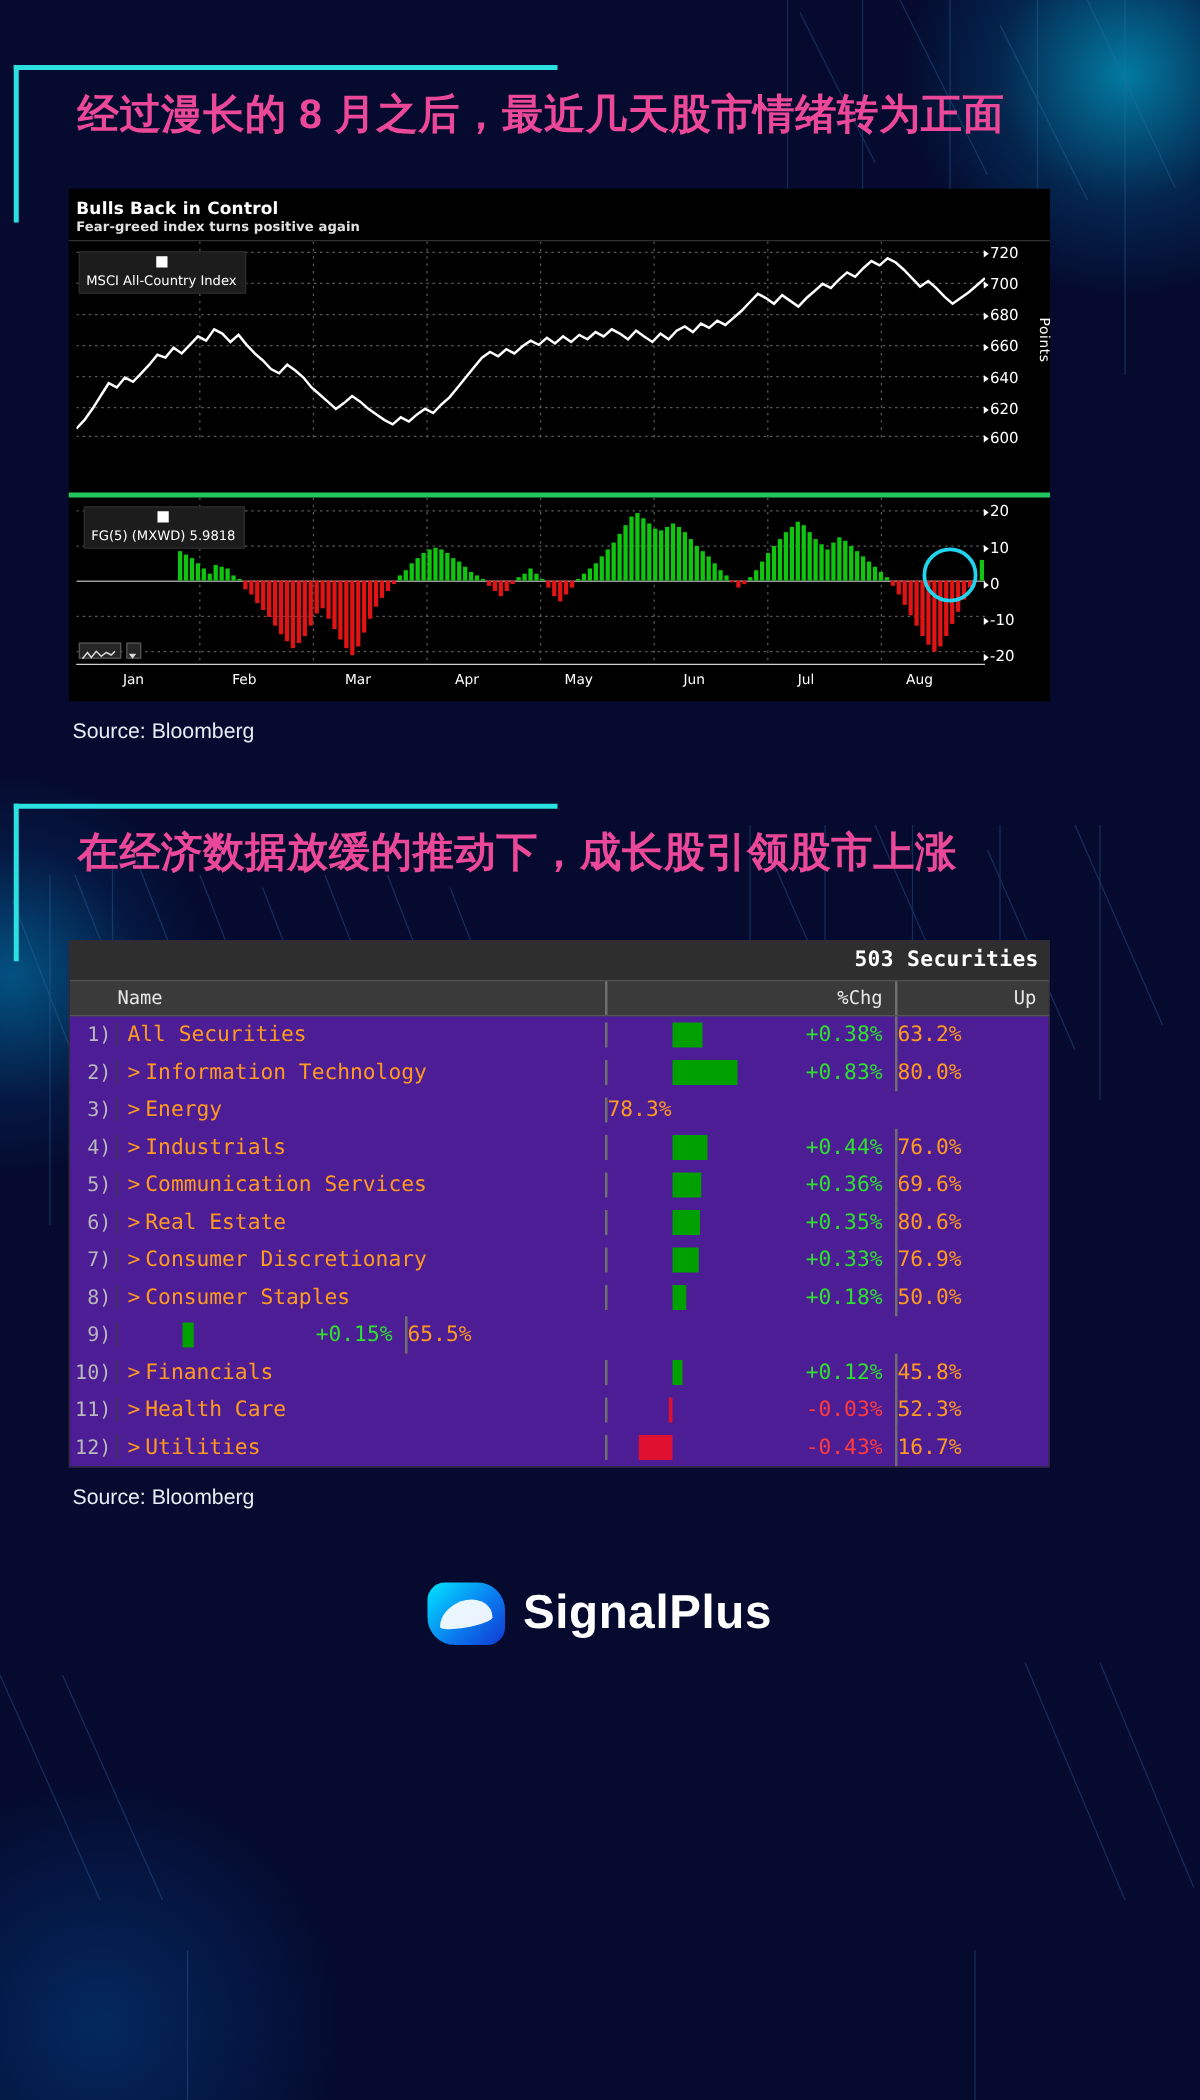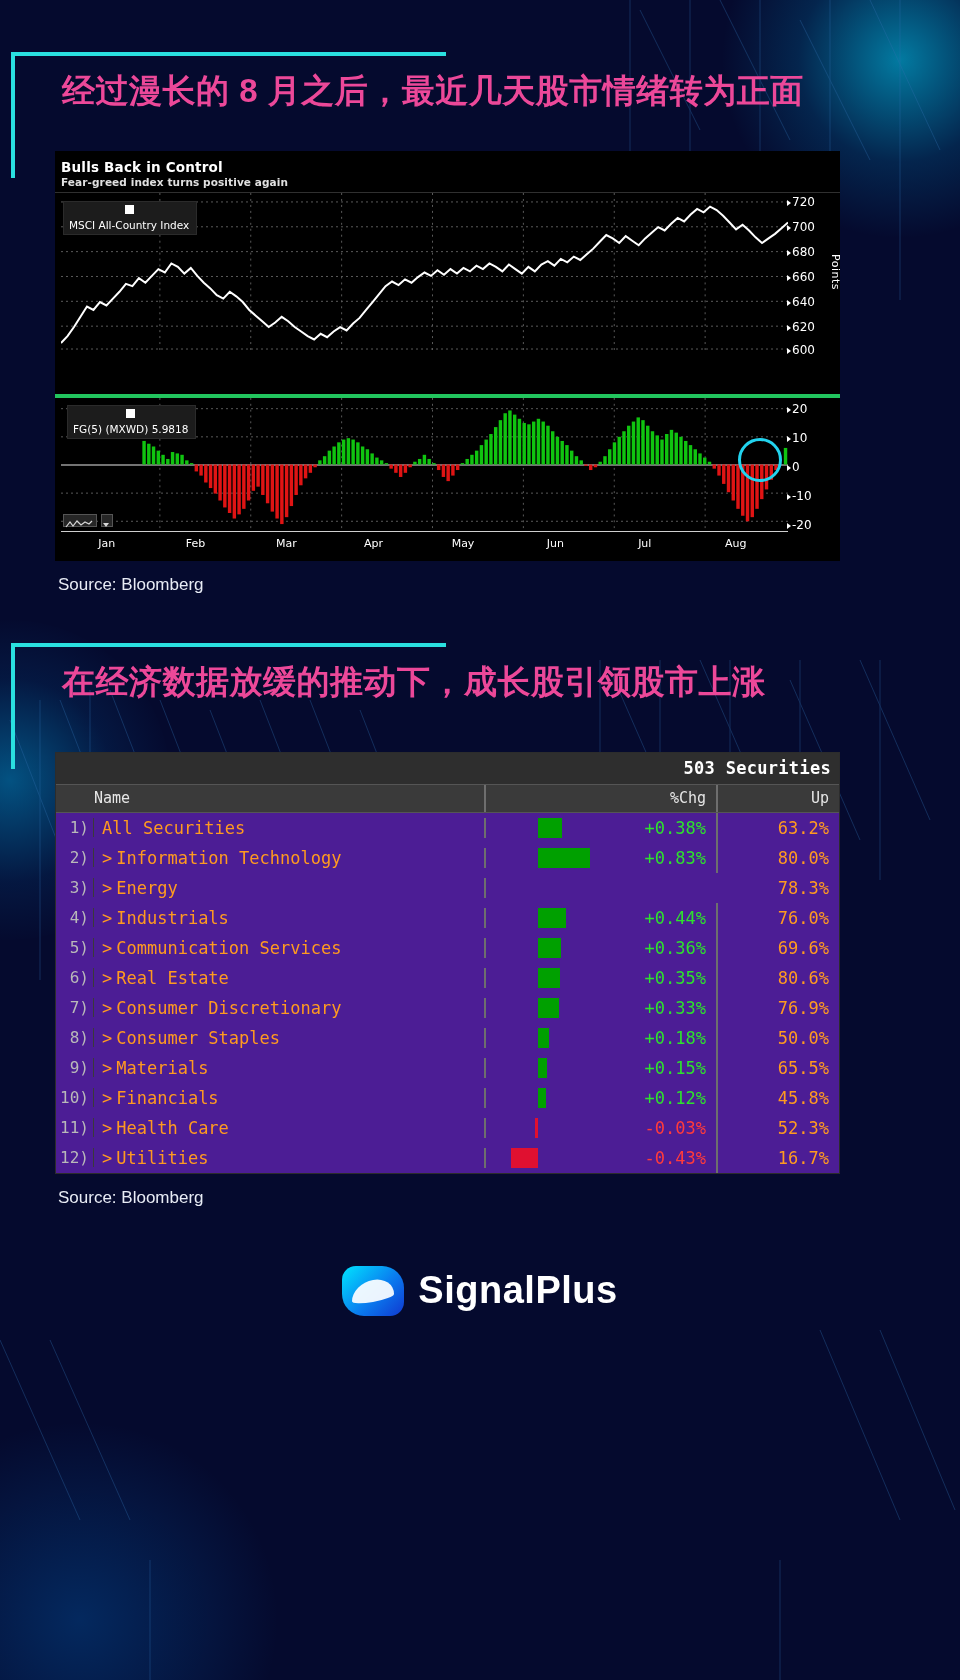--- a/index.html
+++ b/index.html
@@ -203,21 +203,21 @@
   }
   .bar {
     position:absolute; left:52px;
     height:20px;
   }
   .td-chgval {
     position:absolute; right:10px;
     font-size:17px;
   }
   .td-up {
-    flex:1; text-align:right;
+    flex:1; text-align:left;
     color:#ff9a20; font-size:17px;
     padding-right:10px;
   }
   .pos { color:#2ee02e; }
   .neg { color:#ff3b3b; }
 
   
   .footer {
     display:flex; align-items:center; justify-content:center;
     gap:14px; padding-top:58px;
@@ -608,21 +608,20 @@
           <div class="td-idx">8)</div>
           <div class="td-name"><span class="chev">&gt;</span><span>Consumer Staples</span></div>
           <div class="td-bar">
             <div class="bar" style="width: 11.3px; background: rgb(0, 160, 0);"></div>
             <div class="td-chgval pos">+0.18%</div>
           </div>
           <div class="td-up">50.0%</div>
         </div>
         <div class="tbl-row">
           <div class="td-idx">9)</div>
-          <div class="td-name"><span class="chev">&gt;</span><span>Materials</span></div>
           <div class="td-bar">
             <div class="bar" style="width: 9.4px; background: rgb(0, 160, 0);"></div>
             <div class="td-chgval pos">+0.15%</div>
           </div>
           <div class="td-up">65.5%</div>
         </div>
         <div class="tbl-row">
           <div class="td-idx">10)</div>
           <div class="td-name"><span class="chev">&gt;</span><span>Financials</span></div>
           <div class="td-bar">

